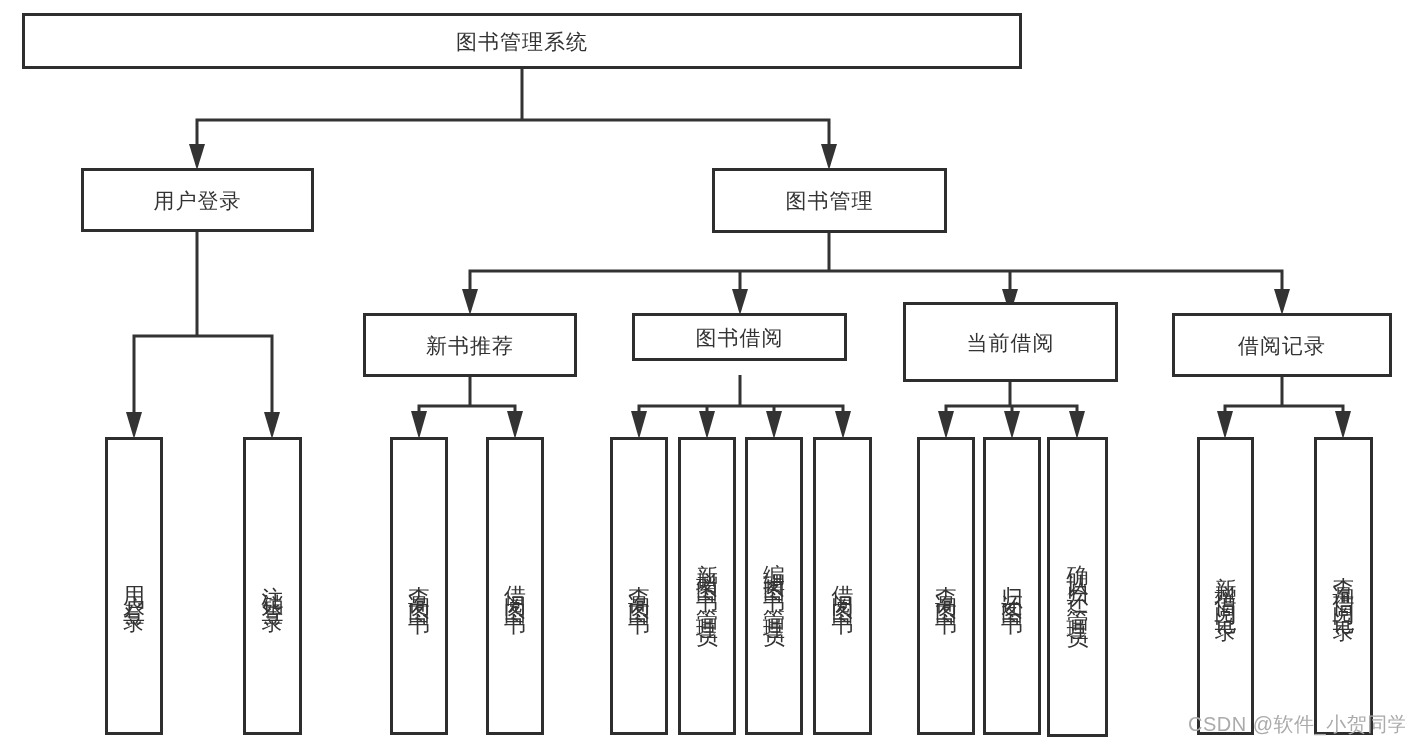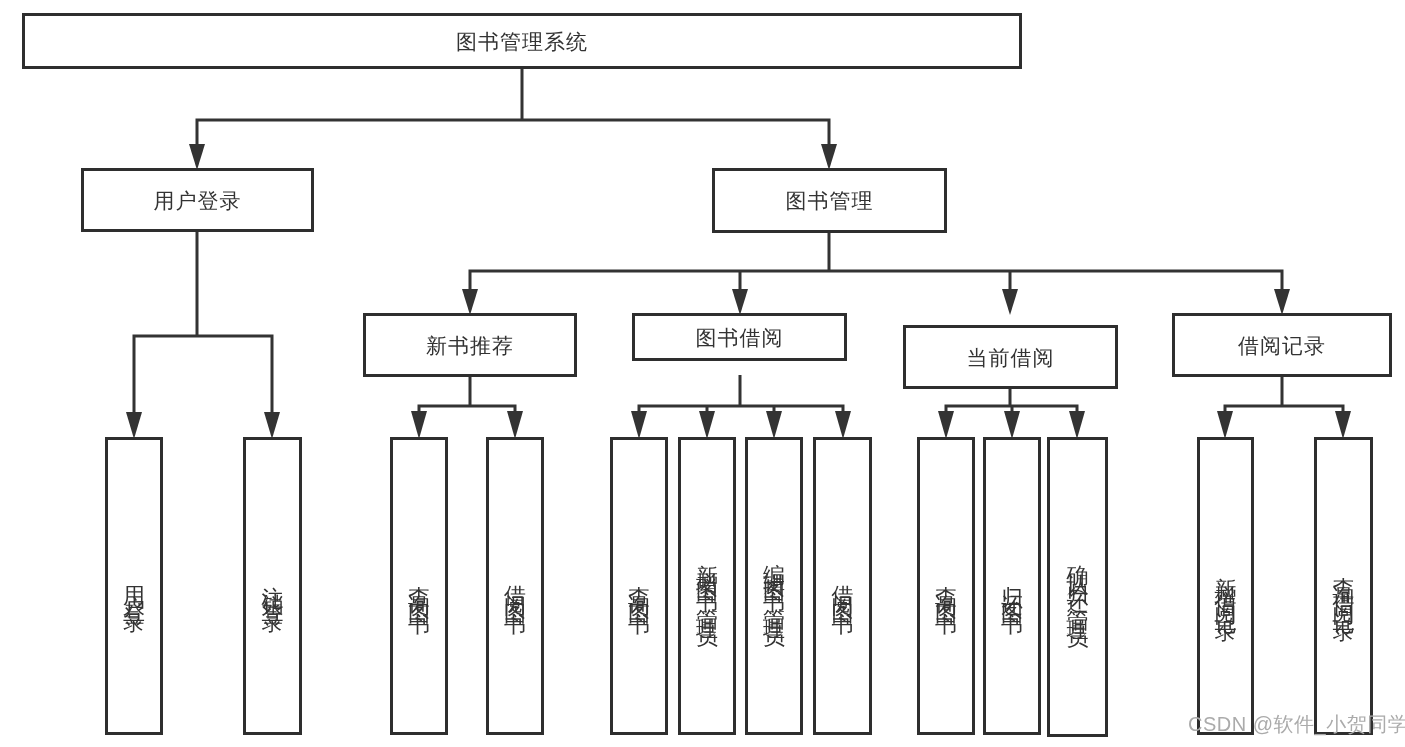--- a/index.html
+++ b/index.html
@@ -72,21 +72,21 @@
     </g>
   </svg>
 
   <div class="node" style="left:22px;top:13px;width:1000px;height:56px">图书管理系统</div>
 
   <div class="node" style="left:81px;top:168px;width:233px;height:64px">用户登录</div>
   <div class="node" style="left:363px;top:313px;width:214px;height:64px">新书推荐</div>
 
   <div class="node" style="left:712px;top:168px;width:235px;height:65px">图书管理</div>
   <div class="node" style="left:632px;top:313px;width:215px;height:48px">图书借阅</div>
-  <div class="node" style="left:903px;top:325px;width:215px;height:64px">当前借阅</div>
+  <div class="node" style="left:903px;top:302px;width:215px;height:80px">当前借阅</div>
   <div class="node" style="left:1172px;top:313px;width:220px;height:64px">借阅记录</div>
 
   <div class="node node-v" style="left:105px;top:437px;width:58px;height:298px">用户登录</div>
   <div class="node node-v" style="left:243px;top:437px;width:59px;height:298px">注销登录</div>
 
   <div class="node node-v" style="left:390px;top:437px;width:58px;height:298px">查询图书</div>
   <div class="node node-v" style="left:486px;top:437px;width:58px;height:298px">借阅图书</div>
 
   <div class="node node-v" style="left:610px;top:437px;width:58px;height:298px">查询图书</div>
   <div class="node node-v" style="left:678px;top:437px;width:58px;height:298px">新增图书（管理员）</div>

